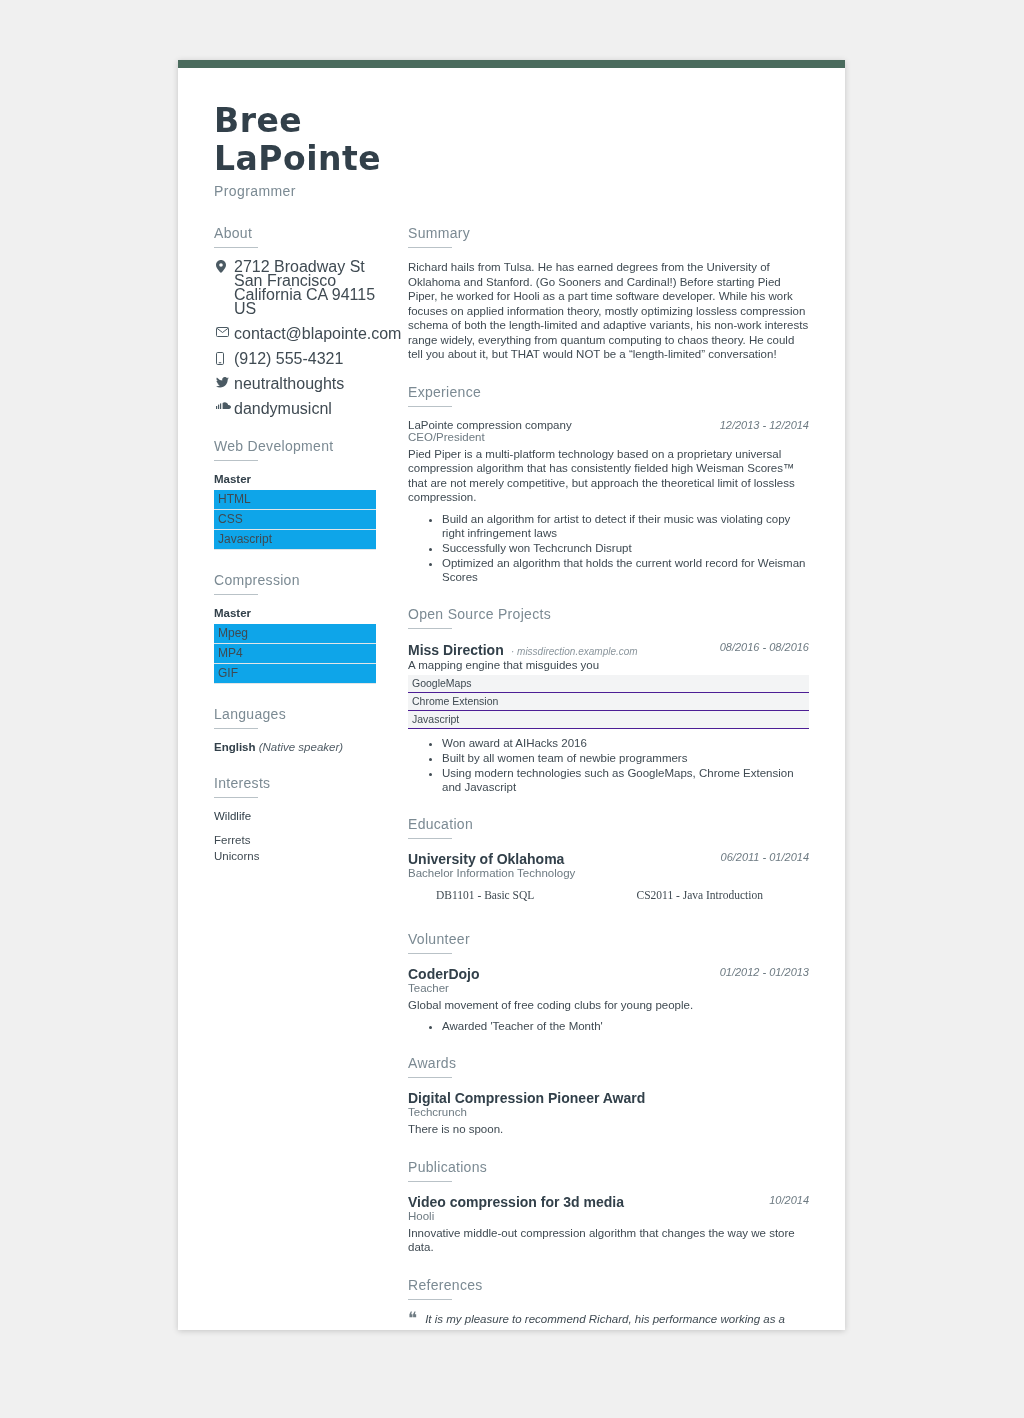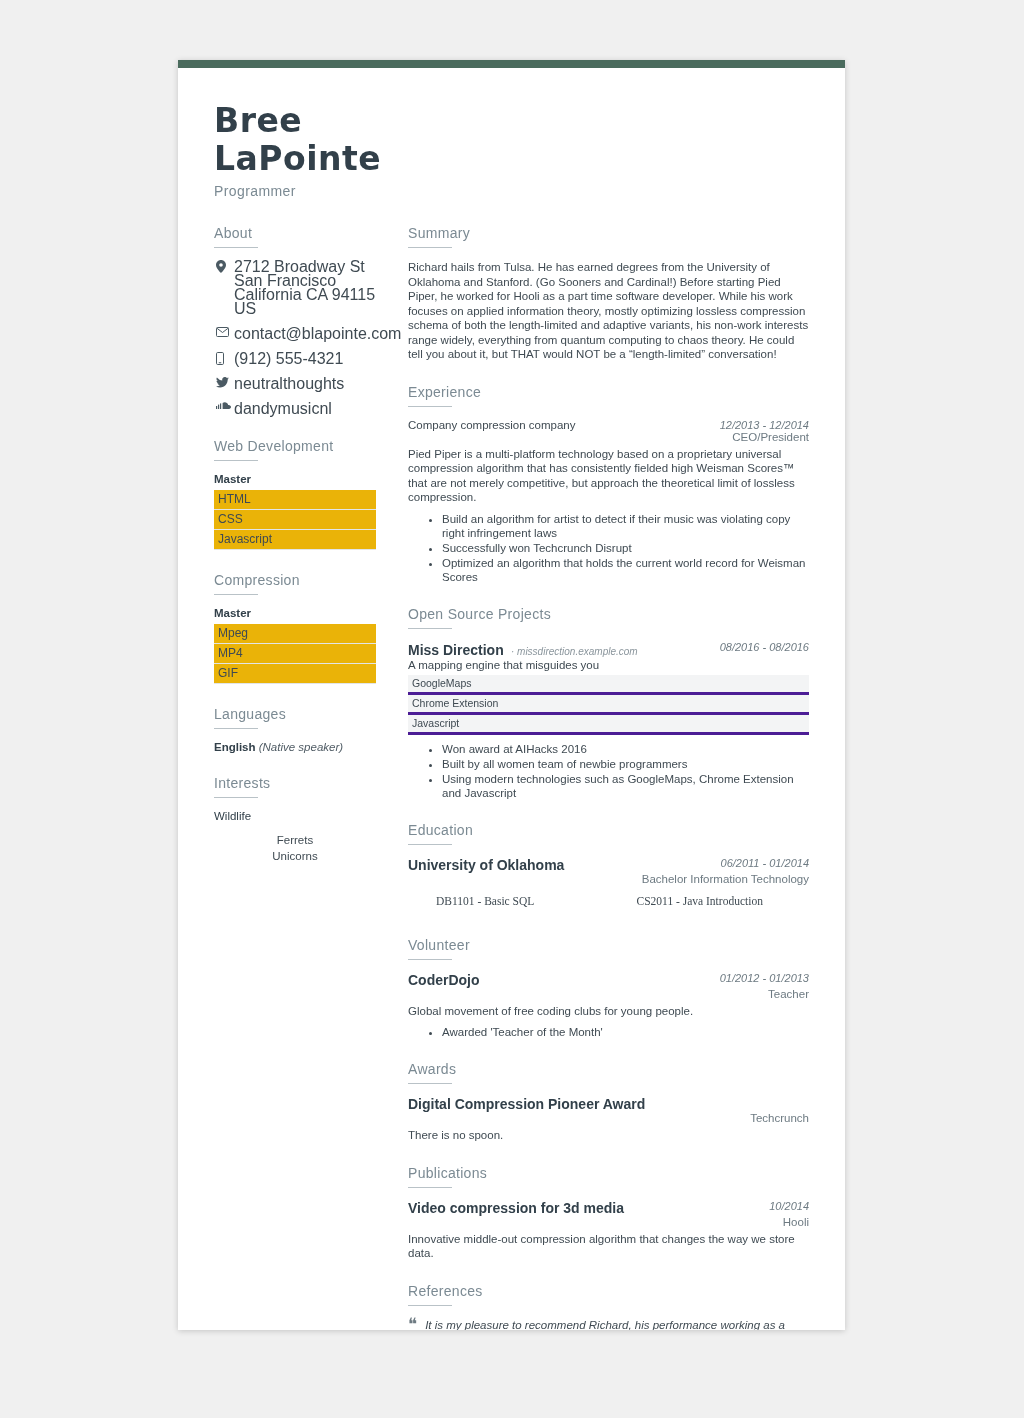--- a/index.html
+++ b/index.html
@@ -96,67 +96,67 @@
   
   .skill-level {
     font-size: 11.5px;
     font-weight: bold;
     color: #32404a;
     margin-bottom: 5px;
   }
   .skill-item {
     font-size: 12px;
     color: #3f4a52;
-    background: #eab308;
+    background: #0ea5e9;
     border-bottom: 1px solid #e2e5e7;
     padding: 2px 4px 3px 4px;
     line-height: 14px;
   }
   .lang-item { font-size: 11.5px; color: #32404a; font-weight: bold; }
   .lang-item i { font-weight: normal; color: #4f5b64; }
   .interest-head { font-size: 11.5px; font-weight: normal; color: #32404a; margin-bottom: 10px; }
-  .interest-item { font-size: 11.5px; color: #3f4a52; line-height: 16px; text-align: center; }
+  .interest-item { font-size: 11.5px; color: #3f4a52; line-height: 16px; }
 
   
   .para {
     font-size: 11.5px;
     line-height: 14.5px;
     color: #3f4a52;
     text-align: left;
   }
   .entry { margin-bottom: 6px; position: relative; }
   .entry-date {
     position: absolute;
     right: 0;
     top: 0;
     font-size: 11px;
     font-style: italic;
     color: #6d7a82;
   }
   .org { font-size: 11.5px; color: #3f4a52; }
   .org-strong { font-size: 14px; font-weight: bold; color: #32404a; }
-  .sub { font-size: 11.5px; color: #6d7a82; margin-bottom: 4px; text-align: right; }
+  .sub { font-size: 11.5px; color: #6d7a82; margin-bottom: 4px; }
   .sub-dark { font-size: 11.5px; color: #3f4a52; margin-bottom: 4px; }
   ul.bullets {
     margin: 7px 0 0 0;
     padding-left: 34px;
     list-style: disc;
   }
   ul.bullets li {
     font-size: 11.5px;
     color: #3f4a52;
     line-height: 14px;
     margin-bottom: 1px;
   }
   .url-note { font-size: 10px; color: #8a959c; font-style: italic; }
   .tag-row {
     font-size: 10.5px;
     color: #3f4a52;
     background: #f3f4f5;
-    border-bottom: 3px solid #4c1d95;
+    border-bottom: 1px solid #4c1d95;
     padding: 2px 4px 3px 4px;
   }
   .course-grid {
     display: flex;
     margin-top: 10px;
     font-size: 11.5px;
     color: #3f4a52;
     font-family: Liberation Serif, serif;
   }
   .course-grid div { width: 50%; padding-left: 28px; }
@@ -280,21 +280,21 @@
           <div class="sec-title">Summary</div>
           <div class="sec-rule"></div>
           <div class="para">Richard hails from Tulsa. He has earned degrees from the University of Oklahoma and Stanford. (Go Sooners and Cardinal!) Before starting Pied Piper, he worked for Hooli as a part time software developer. While his work focuses on applied information theory, mostly optimizing lossless compression schema of both the length-limited and adaptive variants, his non-work interests range widely, everything from quantum computing to chaos theory. He could tell you about it, but THAT would NOT be a “length-limited” conversation!</div>
         </div>
 
         <div class="sec-block">
           <div class="sec-title">Experience</div>
           <div class="sec-rule"></div>
           <div class="entry">
             <div class="entry-date">12/2013 - 12/2014</div>
-            <div class="org">Company compression company</div>
+            <div class="org">LaPointe compression company</div>
             <div class="sub">CEO/President</div>
             <div class="para">Pied Piper is a multi-platform technology based on a proprietary universal compression algorithm that has consistently fielded high Weisman Scores™ that are not merely competitive, but approach the theoretical limit of lossless compression.</div>
             <ul class="bullets">
               <li>Build an algorithm for artist to detect if their music was violating copy right infringement laws</li>
               <li>Successfully won Techcrunch Disrupt</li>
               <li>Optimized an algorithm that holds the current world record for Weisman Scores</li>
             </ul>
           </div>
         </div>
 

